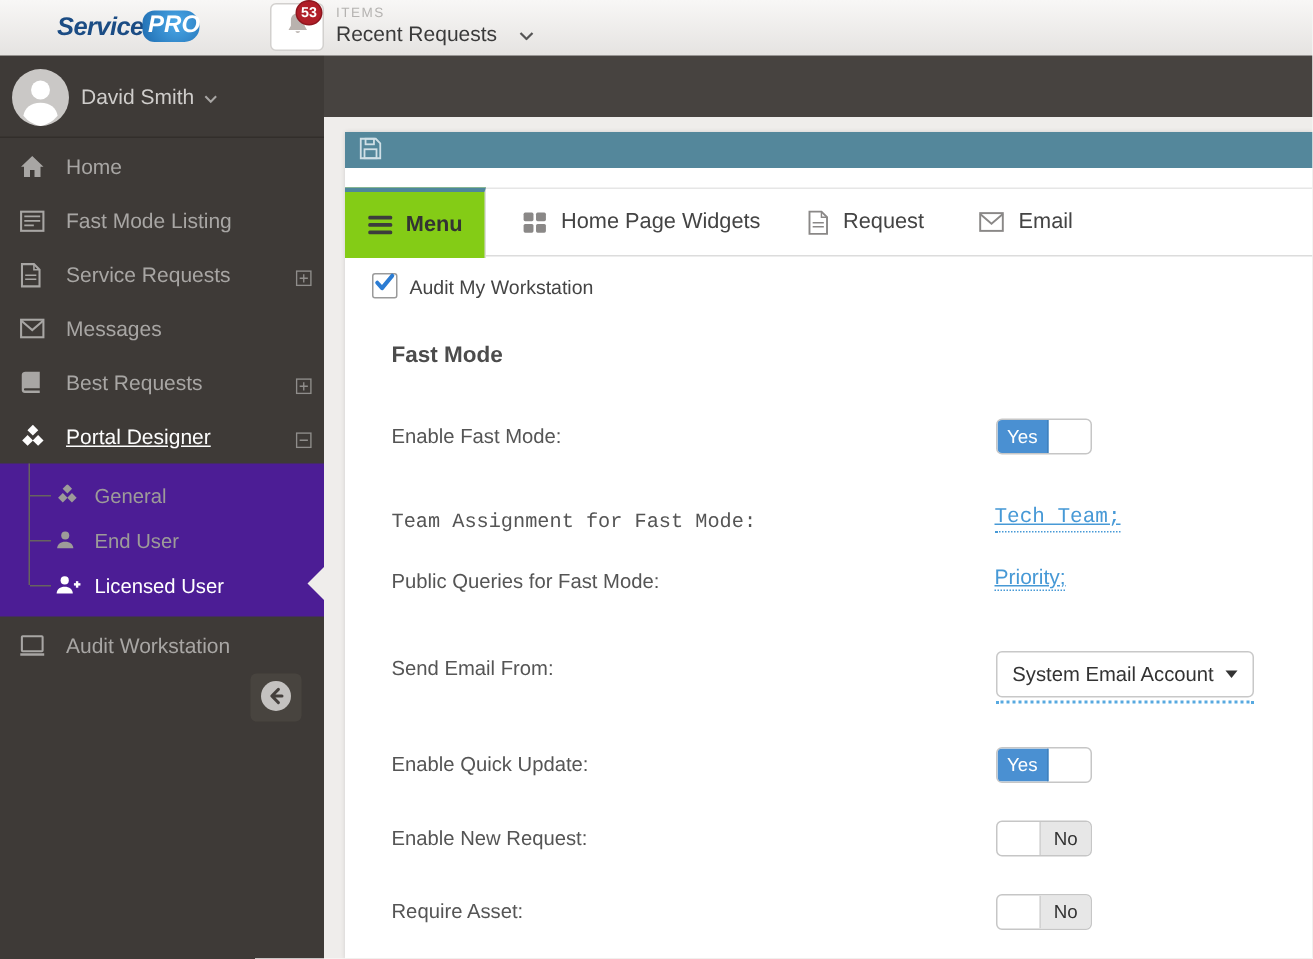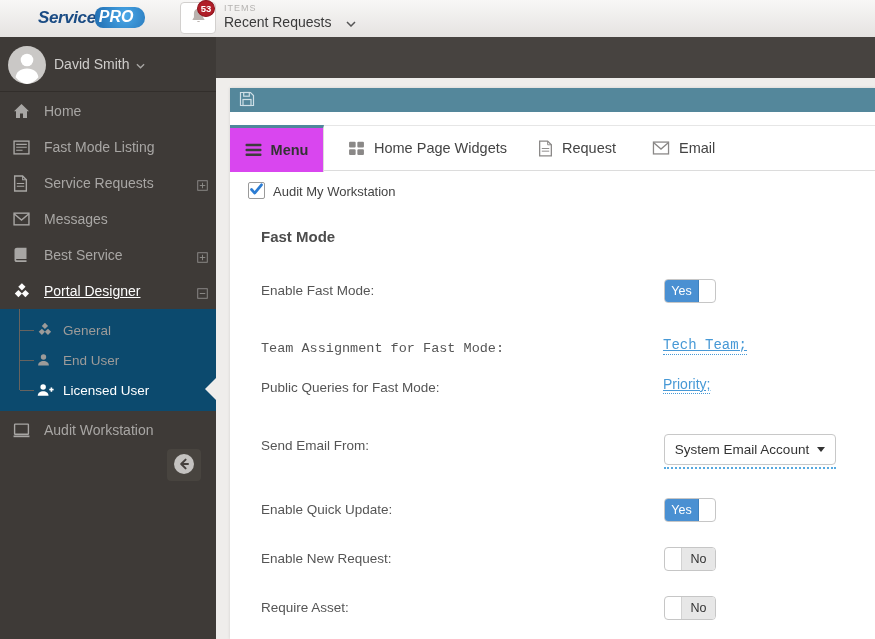--- a/index.html
+++ b/index.html
@@ -5,21 +5,21 @@
   * { margin:0; padding:0; box-sizing:border-box; }
   html,body { width:875px; height:639px; }
   body { font-family:"Liberation Sans", sans-serif; background:#efedeb; }
   .app { position:relative; width:875px; height:639px; overflow:hidden; }
 
   
   .topbar { position:absolute; left:0; top:0; width:875px; height:37px;
             background:linear-gradient(#f8f7f6,#e5e3e1); }
   .logo { position:absolute; left:38px; top:7px; display:flex; align-items:center; cursor:pointer; }
   .logo-service { color:#1b4c84; font-weight:bold; font-style:italic; font-size:17px; letter-spacing:-0.4px; }
-  .logo-pro { color:#fff; font-weight:bold; font-style:italic; font-size:16px; padding:1px 12px 2px 4px;
+  .logo-pro { color:#fff; font-weight:bold; font-style:italic; font-size:16px; padding:1px 0 2px 4px;
               background:radial-gradient(circle at 60% 40%, #4aa8e8, #1f6cb0); border-radius:8px 10px 10px 8px;
               margin-left:-1px; }
   .notif-tile { position:absolute; left:180px; top:2px; width:36px; height:32px; background:#fff;
                 border:1px solid #d2d0ce; border-radius:4px; display:flex; align-items:center;
                 justify-content:center; cursor:pointer; }
   .notif-badge { position:absolute; left:197px; top:0px; min-width:18px; height:17px; background:#b01e28;
                  color:#fff; border-radius:50%; font-size:9.5px; font-weight:bold; display:flex;
                  align-items:center; justify-content:center; border:1px solid #8e151e; }
   .items-label { position:absolute; left:224px; top:3px; font-size:9px; font-weight:normal;
                  color:#b5b3b1; letter-spacing:1px; }
@@ -31,21 +31,21 @@
   .user-row { position:relative; height:55px; border-bottom:1px solid #322e2b; cursor:pointer; }
   .avatar { position:absolute; left:8px; top:9px; width:38px; height:38px; }
   .user-name { position:absolute; left:54px; top:19px; font-size:14px; color:#cfcdcb;
                display:flex; align-items:center; gap:7px; }
   .nav { position:absolute; top:56px; left:0; right:0; }
   .nav-item { height:36px; display:flex; align-items:center; padding-left:13px; gap:13px;
               color:#a8a6a4; font-size:14px; position:relative; cursor:pointer; }
   .nav-item.active { color:#fdfdfd;text-decoration:underline; }
   .nico { width:18px; height:17px; flex:0 0 18px; display:flex; align-items:center; }
   .expand { position:absolute; right:8px; top:13px; width:11px; height:11px; color:#8f8d8b; }
-  .submenu { position:absolute; top:272px; left:0; right:0; height:102px; background:#0c4a6e; padding-top:6px; }
+  .submenu { position:absolute; top:272px; left:0; right:0; height:102px; background:#4c1d95; padding-top:6px; }
   .submenu::before { content:''; position:absolute; left:19px; top:0; width:1px; height:81px; background:#67635f; }
   .sub-item { height:30px; display:flex; align-items:center; padding-left:37px; gap:8px;
               color:#9d9b99; font-size:13.5px; position:relative; cursor:pointer; }
   .sub-item::before { content:''; position:absolute; left:20px; top:15px; width:14px; height:1px; background:#67635f; }
   .sub-item.active { color:#ffffff; }
   .sico { width:18px; height:16px; display:flex; align-items:center; }
   .audit-row { position:absolute; top:375px; left:0; right:0; }
   .active-marker { position:absolute; right:0; top:341px; width:0; height:0;
                    border-top:11px solid transparent; border-bottom:11px solid transparent;
                    border-right:11px solid #efedeb; }
@@ -61,37 +61,37 @@
   .panel-head { position:absolute; left:0; top:0; right:0; height:24px; background:#54879b;
                 display:flex; align-items:center; padding-left:8px; }
   .save-btn { background:none; border:none; width:18px; height:18px; cursor:pointer; padding:0; }
 
   .tabs { position:absolute; left:0; top:37px; right:0; height:46px; background:#fff;
           border-bottom:1px solid #dcdcdc; }
   .tabs::before { content:''; position:absolute; left:94px; right:0; top:0; height:1px; background:#e6e6e6; }
   .tab { position:absolute; top:0; height:46px; display:flex; align-items:center; gap:9px;
          font-size:14.5px; color:#444; cursor:pointer; }
   .tab-active { left:0; width:94px; justify-content:center; border-top:3px solid #4f879b;
-                border-right:1px solid #dcdcdc; font-weight:bold; color:#333; height:47px; background:#d946ef; }
+                border-right:1px solid #dcdcdc; font-weight:bold; color:#333; height:47px; background:#84cc16; }
   .tab-hpw { left:118px; }
   .tab-req { left:308px; }
   .tab-email { left:422px; }
   .tico { display:flex; align-items:center; color:#8a8887; }
   .tab-active .tico { color:#3c3c3c; }
 
   .checkbox-row { position:absolute; left:18px; top:94px; display:flex; align-items:flex-start; gap:8px; }
   .checkbox { width:17px; height:17px; background:#fff; border:1px solid #9a9a9a; border-radius:2px;
               display:flex; align-items:center; justify-content:center; cursor:pointer; }
   .checkbox-label { font-size:13px; color:#444; padding-top:2px; }
 
   .section-title { position:absolute; left:31px; top:140px; font-size:15px; font-weight:bold; color:#4c4c4c; }
 
   .form-row { position:absolute; left:0; width:100%; height:34px; }
   .f-label { position:absolute; left:31px; top:4px; font-size:13.5px; color:#555; }
-  .toggle { position:absolute; left:434px; top:0; width:52px; height:24px; border:1px solid #c6c6c6;
+  .toggle { position:absolute; left:434px; top:0; width:64px; height:24px; border:1px solid #c6c6c6;
             border-radius:4px; background:#fff; display:flex; overflow:hidden; font-size:12.5px; cursor:pointer; }
   .toggle .seg { width:34px; display:flex; align-items:center; justify-content:center; }
   .toggle .blank { flex:1; }
   .toggle.on .seg { background:#4a90d2; color:#fff; border-right:1px solid #3f81be; }
   .toggle.off .seg { background:#e7e7e7; color:#333; border-left:1px solid #d2d2d2;text-align:center; }
   .link { position:absolute; left:433px; top:0; font-size:14px; color:#4799d6; text-decoration:underline;
           border-bottom:1px dotted #4799d6; padding-bottom:1px; cursor:pointer; }
   .select-btn { position:absolute; left:434px; top:0; width:172px; height:31px; border:1px solid #c8c8c8;
                 border-radius:4px; background:#fff; font-size:13.5px; color:#333; display:flex;
                 align-items:center; justify-content:center; gap:8px; cursor:pointer;
@@ -194,21 +194,21 @@
             </svg>
         </span>
         <span>Messages</span>
       </div>
       <div class="nav-item">
         <span class="nico">
           <svg width="15" height="16" viewBox="0 0 14 16" fill="currentColor">
               <path d="M3.4 0.8C2.2 0.8 1 1.5 1 2.9v10.3c0 1.1.9 1.8 2 1.8H13v-1.7H3.3c-.5 0-.8-.3-.8-.7s.3-.7.8-.7H13V.8H3.4z"></path>
             </svg>
         </span>
-        <span>Best Service</span>
+        <span>Best Requests</span>
         <span class="expand">
           <svg width="11" height="11" viewBox="0 0 12 12" fill="none" stroke="currentColor">
               <rect x="0.8" y="0.8" width="10.4" height="10.4"></rect>
               <path d="M3 6h6M6 3v6"></path>
             </svg>
         </span>
       </div>
       <div class="nav-item active">
         <span class="nico">
           <svg width="19" height="17" viewBox="0 0 19 17" fill="currentColor">

